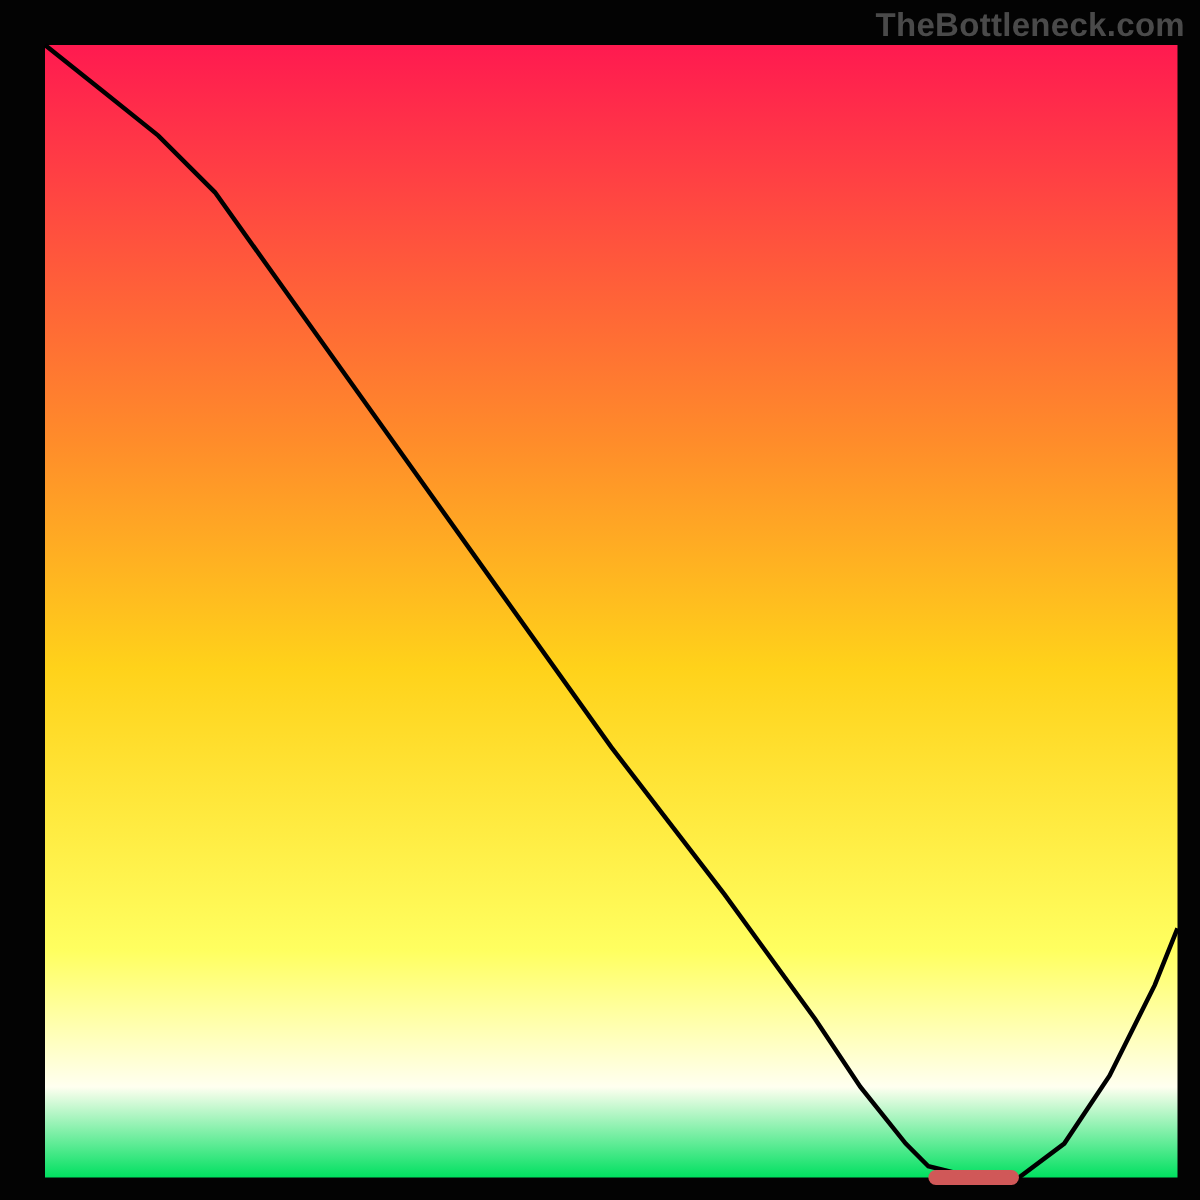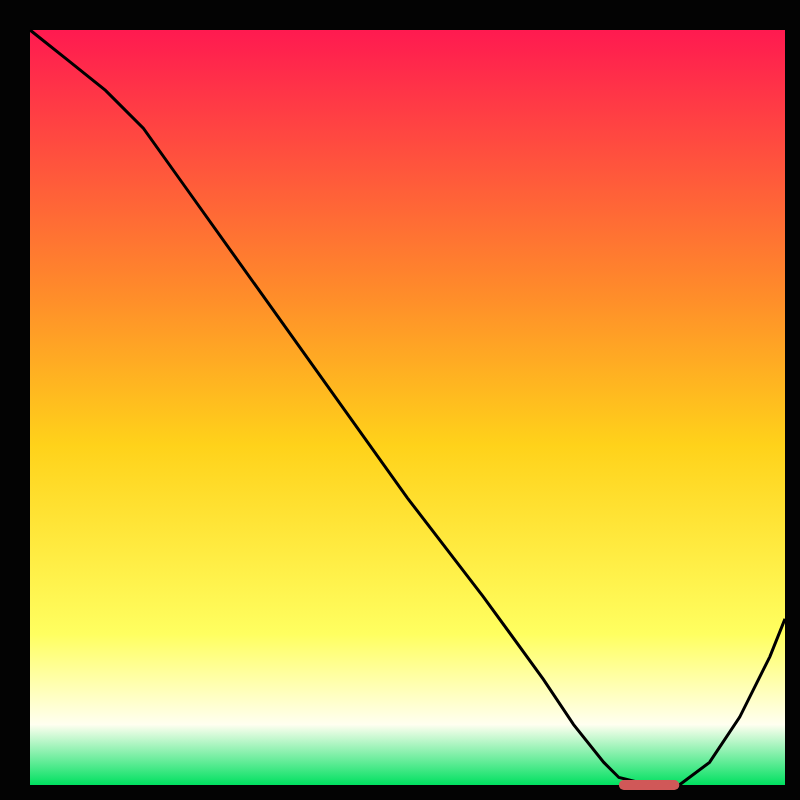--- a/index.html
+++ b/index.html
@@ -29,20 +29,21 @@
     position: absolute;
     left: 0;
     top: 0;
   }
 </style>
 </head>
 <body>
 
 <div class="stage">
 
+  <div class="watermark">TheBottleneck.com</div>
 
   <svg class="plot" width="800" height="800">
     <defs>
       <linearGradient id="bg-grad" x1="0" y1="0" x2="0" y2="1">
 
       <stop offset="0.0%" stop-color="#ff1a50"></stop>
           <stop offset="35.0%" stop-color="#ff8c2a"></stop>
           <stop offset="55.0%" stop-color="#ffd21a"></stop>
           <stop offset="80.0%" stop-color="#ffff60"></stop>
           <stop offset="92.0%" stop-color="#fffff0"></stop>

